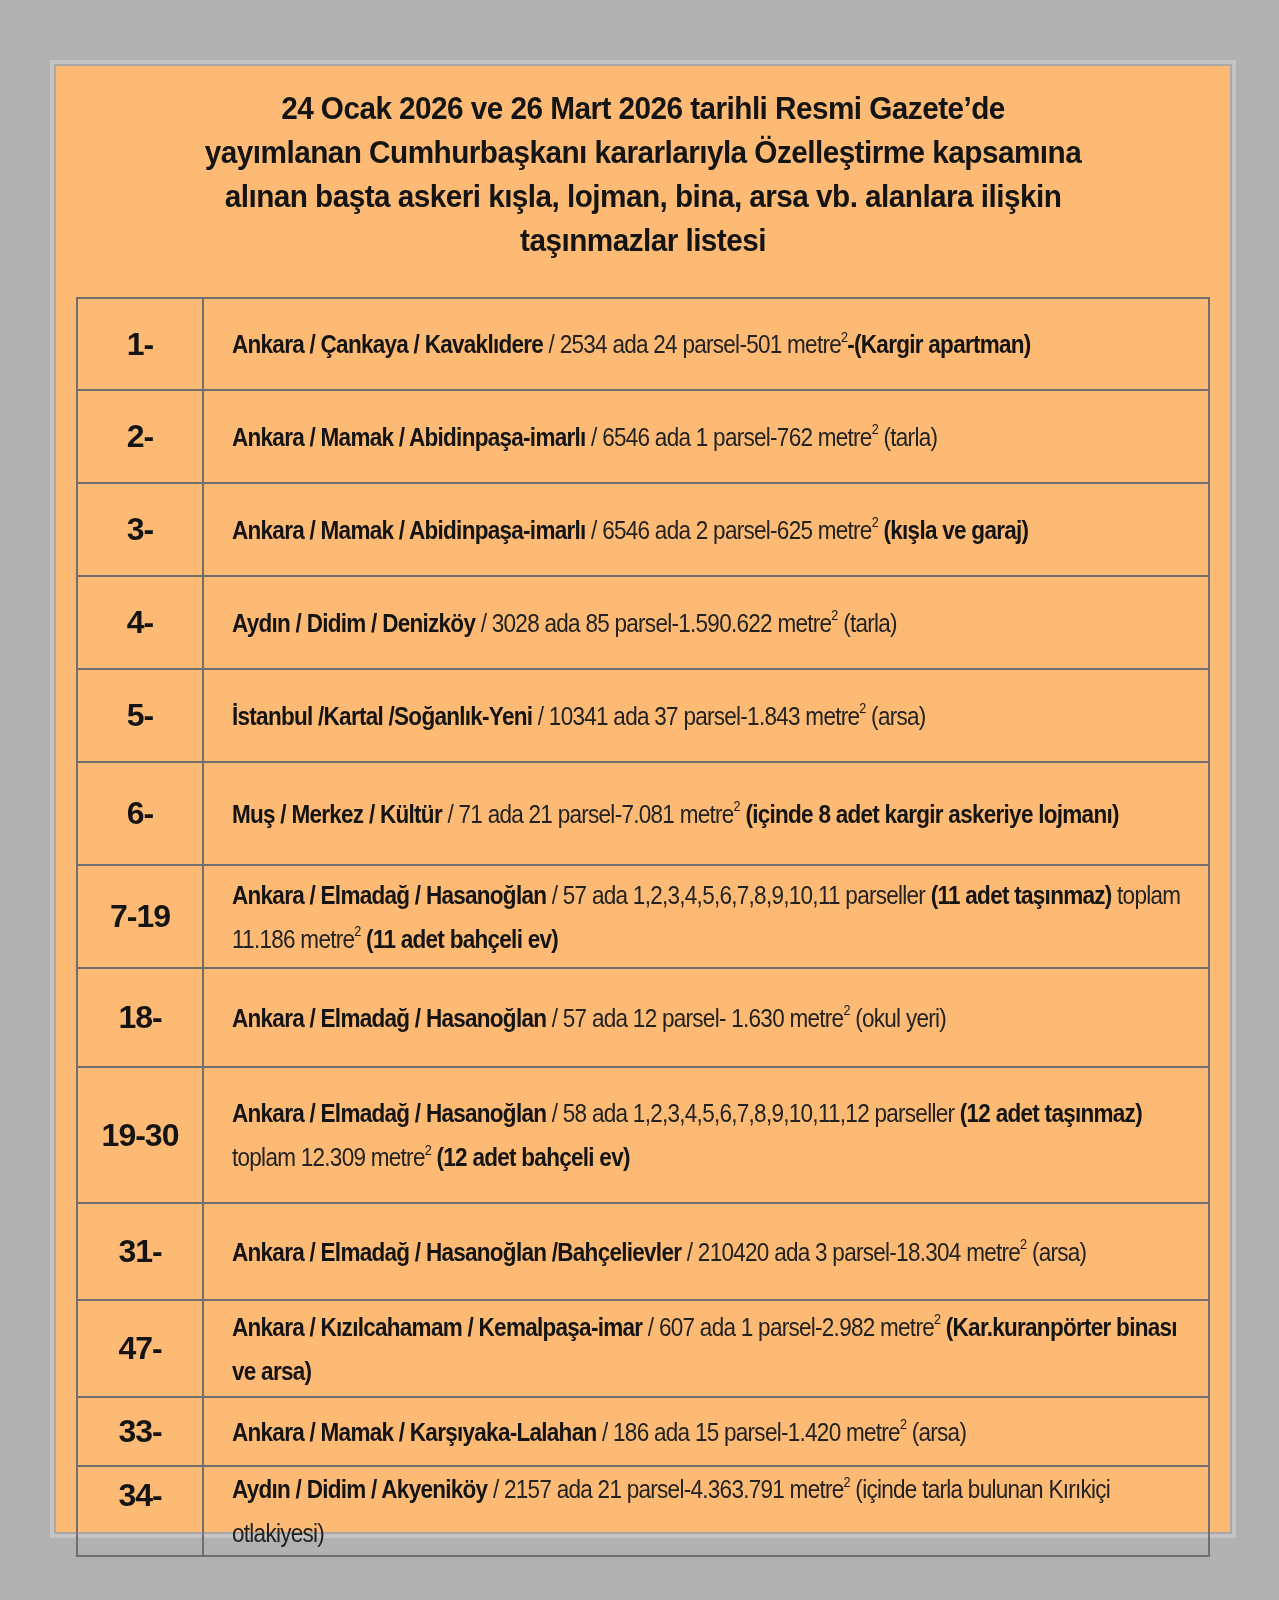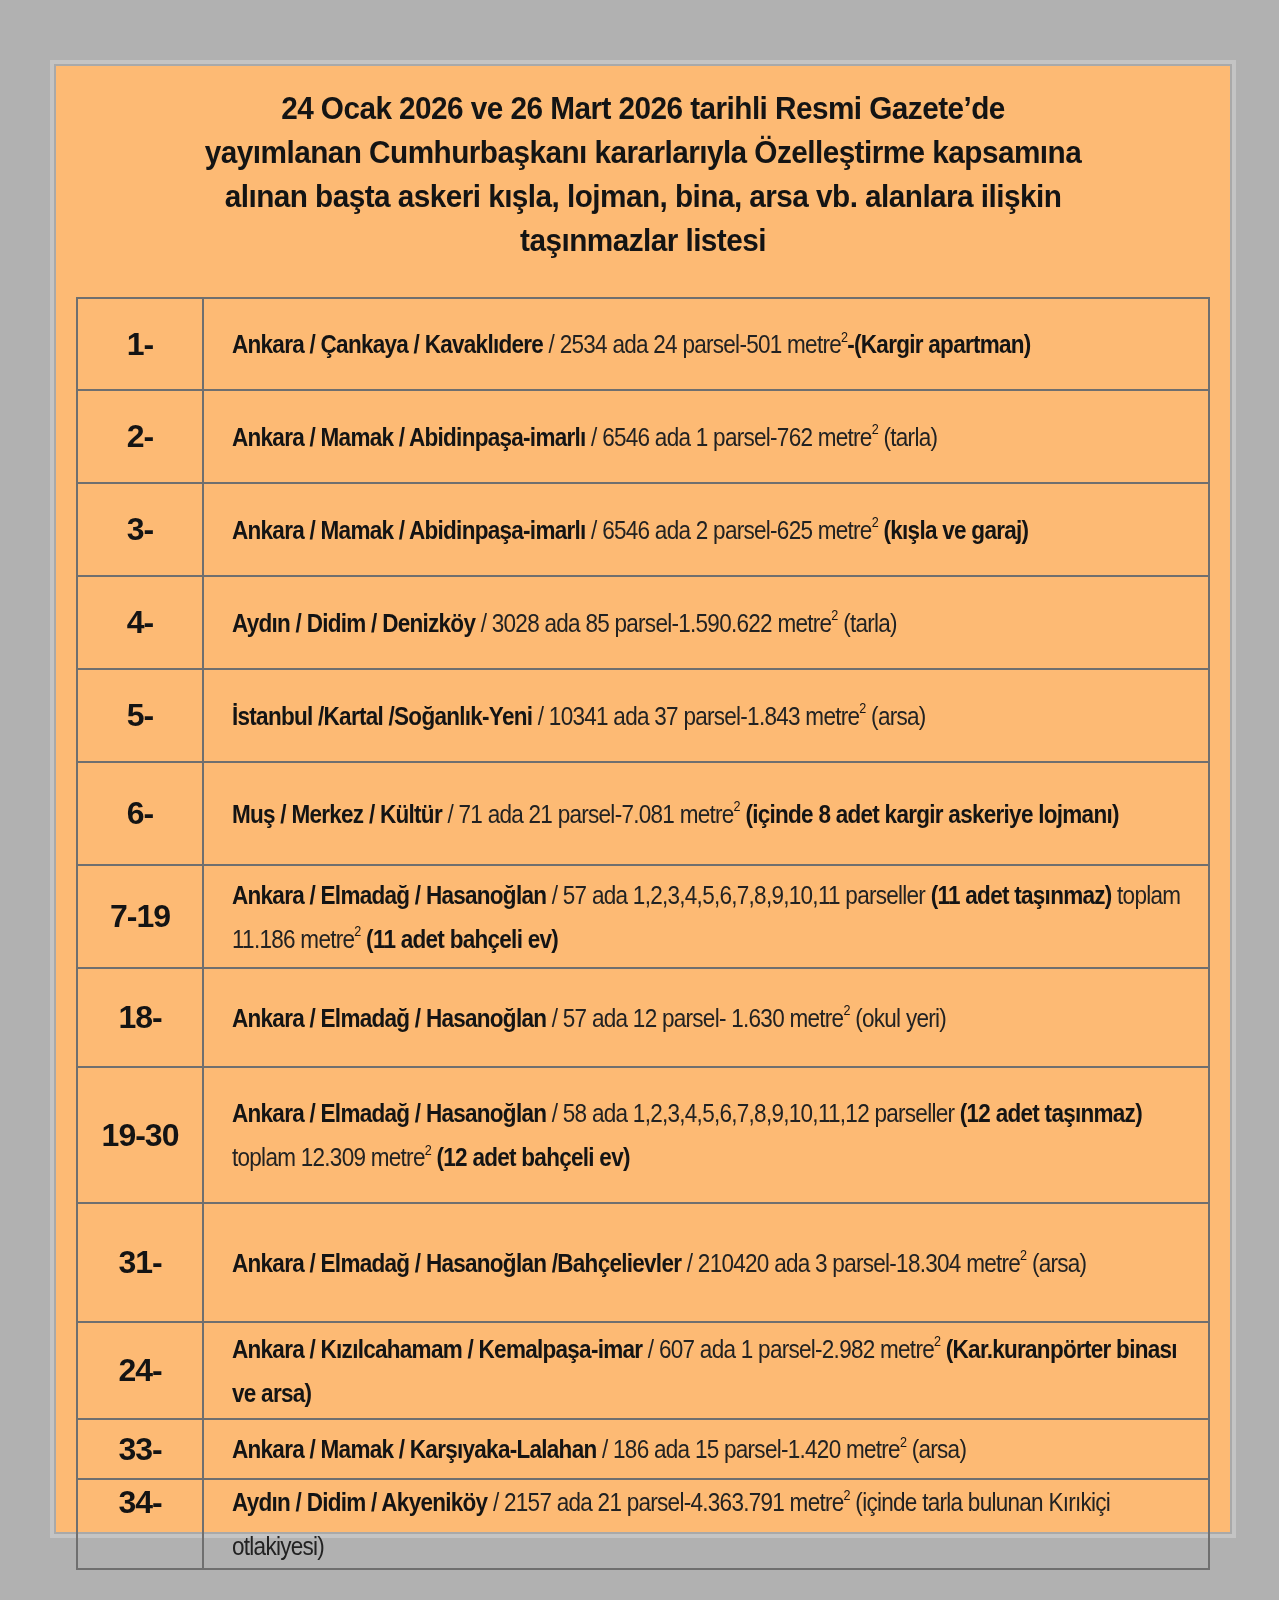--- a/index.html
+++ b/index.html
@@ -42,21 +42,21 @@
     padding: 0;
     vertical-align: middle;
   }
   td.num {
     width: 124px;
     text-align: center;
     font-weight: bold;
     font-size: 32px;
     letter-spacing: -1px;
   }
-  td.num.top { vertical-align: top; padding-top: 4px; margin-top: 36px; }
+  td.num.top { vertical-align: top; padding-top: 10px; margin-top: 36px; }
   td.desc {
     padding-left: 28px !important;
     padding-right: 10px !important;
     font-size: 25px;
     line-height: 44px;
     letter-spacing: -0.8px;
   }
   td.desc .wrap { display: block; transform: scaleX(0.9); transform-origin: left center; width: 111%; }
   td.desc b { font-weight: bold; }
   td.desc .n { font-weight: normal; color: #222; }
@@ -122,33 +122,33 @@
           <td class="desc">
             <span class="wrap"><b>Ankara / Elmadağ / Hasanoğlan</b><span class="n"> / 57 ada 12 parsel- 1.630 metre</span><sup>2</sup><span class="n"> (okul yeri)</span></span>
           </td>
         </tr>
         <tr style="height: 136px;">
           <td class="num">19-30</td>
           <td class="desc">
             <span class="wrap"><b>Ankara / Elmadağ / Hasanoğlan</b><span class="n"> / 58 ada 1,2,3,4,5,6,7,8,9,10,11,12 parseller </span><b>(12 adet taşınmaz)</b><span class="n"> toplam 12.309 metre</span><sup>2</sup><b> (12 adet bahçeli ev)</b></span>
           </td>
         </tr>
-        <tr style="height: 119px;">
+        <tr style="height: 97px;">
           <td class="num">31-</td>
           <td class="desc">
             <span class="wrap"><b>Ankara / Elmadağ / Hasanoğlan /Bahçelievler</b><span class="n"> / 210420 ada 3 parsel-18.304 metre</span><sup>2</sup><span class="n"> (arsa)</span></span>
           </td>
         </tr>
         <tr style="height: 97px;">
-          <td class="num">24-</td>
+          <td class="num">47-</td>
           <td class="desc">
             <span class="wrap"><b>Ankara / Kızılcahamam / Kemalpaşa-imar</b><span class="n"> / 607 ada 1 parsel-2.982 metre</span><sup>2</sup><b> (Kar.kuranpörter binası ve arsa)</b></span>
           </td>
         </tr>
-        <tr style="height: 60px; margin-top: 48px;">
+        <tr style="height: 69px; margin-top: 48px;">
           <td class="num">33-</td>
           <td class="desc">
             <span class="wrap"><b>Ankara / Mamak / Karşıyaka-Lalahan</b><span class="n"> / 186 ada 15 parsel-1.420 metre</span><sup>2</sup><span class="n"> (arsa)</span></span>
           </td>
         </tr>
         <tr style="height: 86px;">
           <td class="num top">34-</td>
           <td class="desc">
             <span class="wrap"><b>Aydın / Didim / Akyeniköy</b><span class="n"> / 2157 ada 21 parsel-4.363.791 metre</span><sup>2</sup><span class="n"> (içinde tarla bulunan Kırıkiçi otlakiyesi)</span></span>
           </td>

